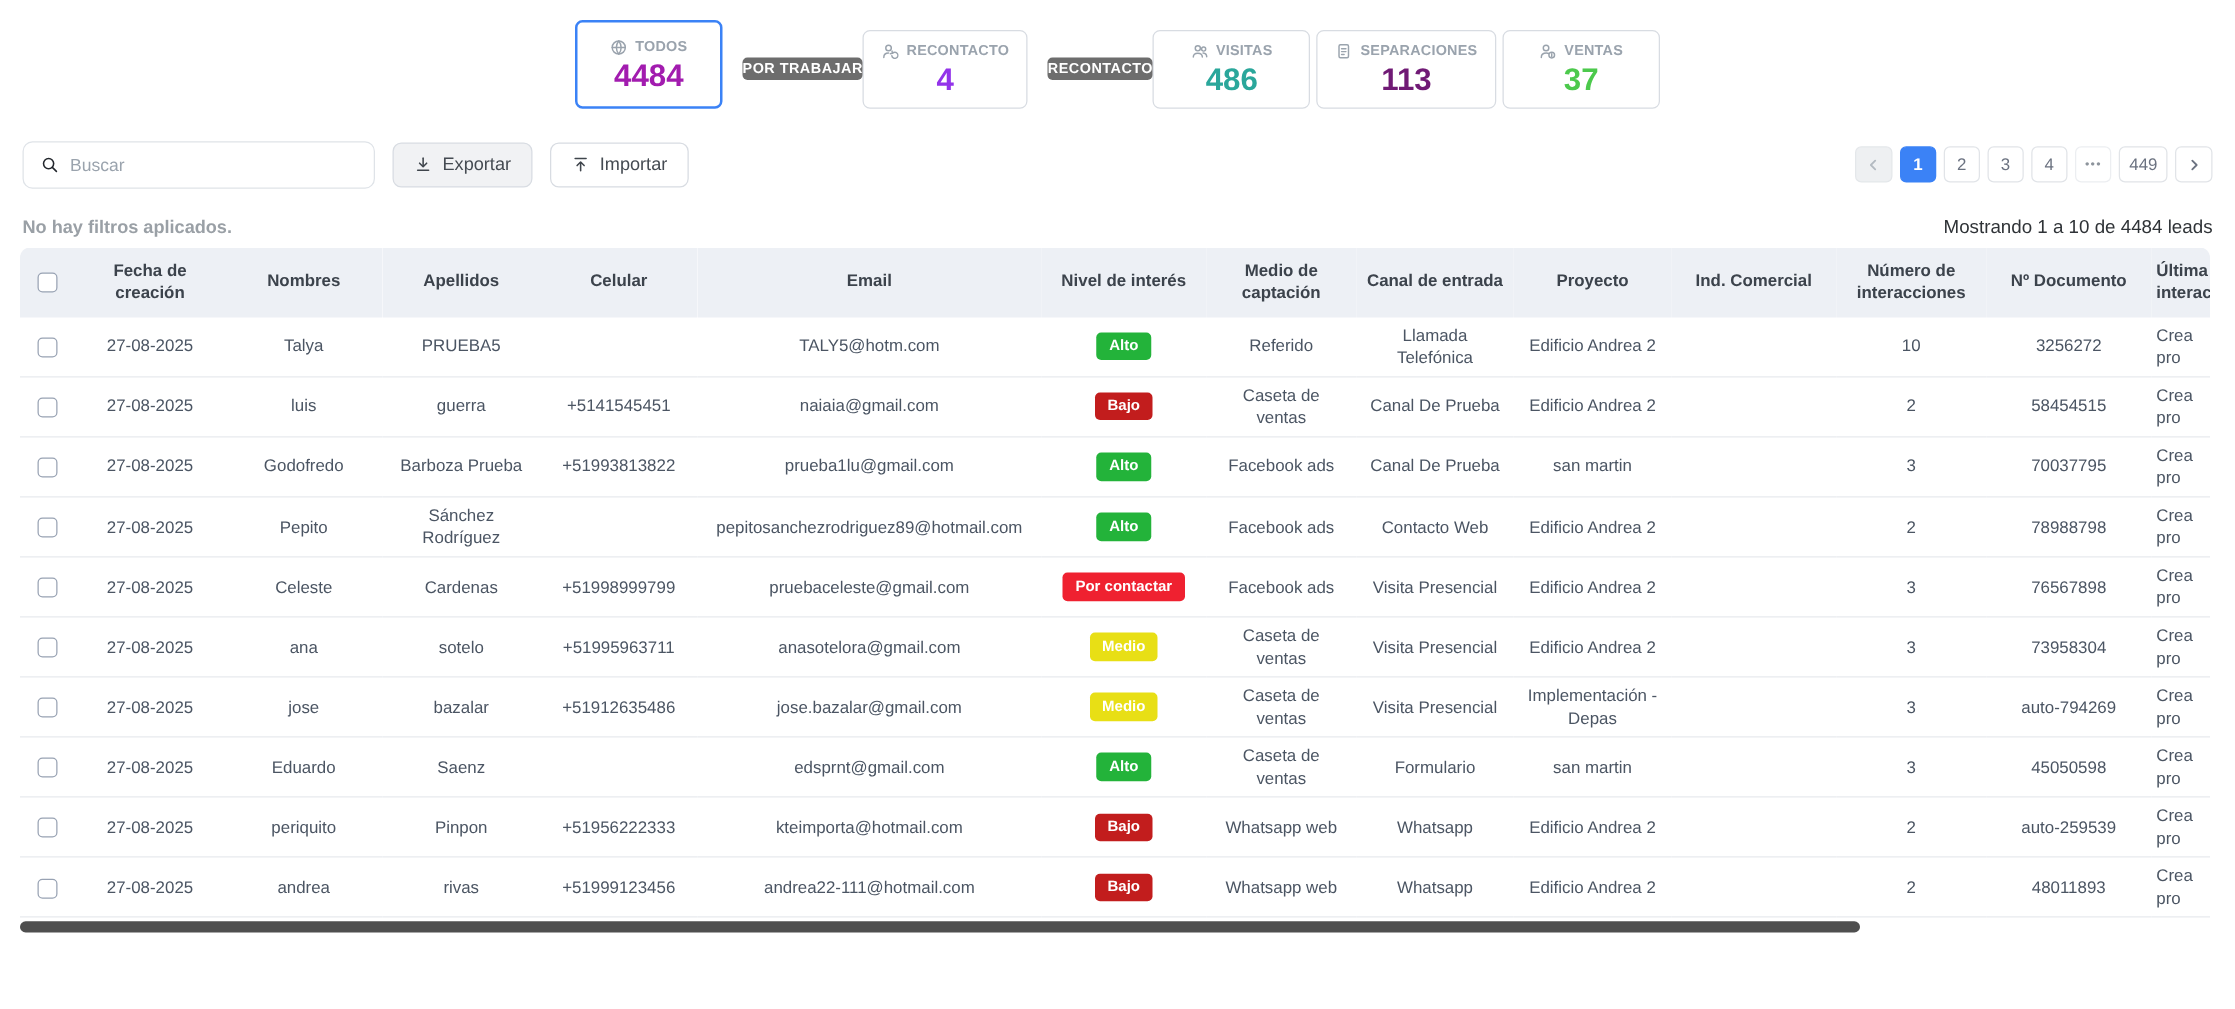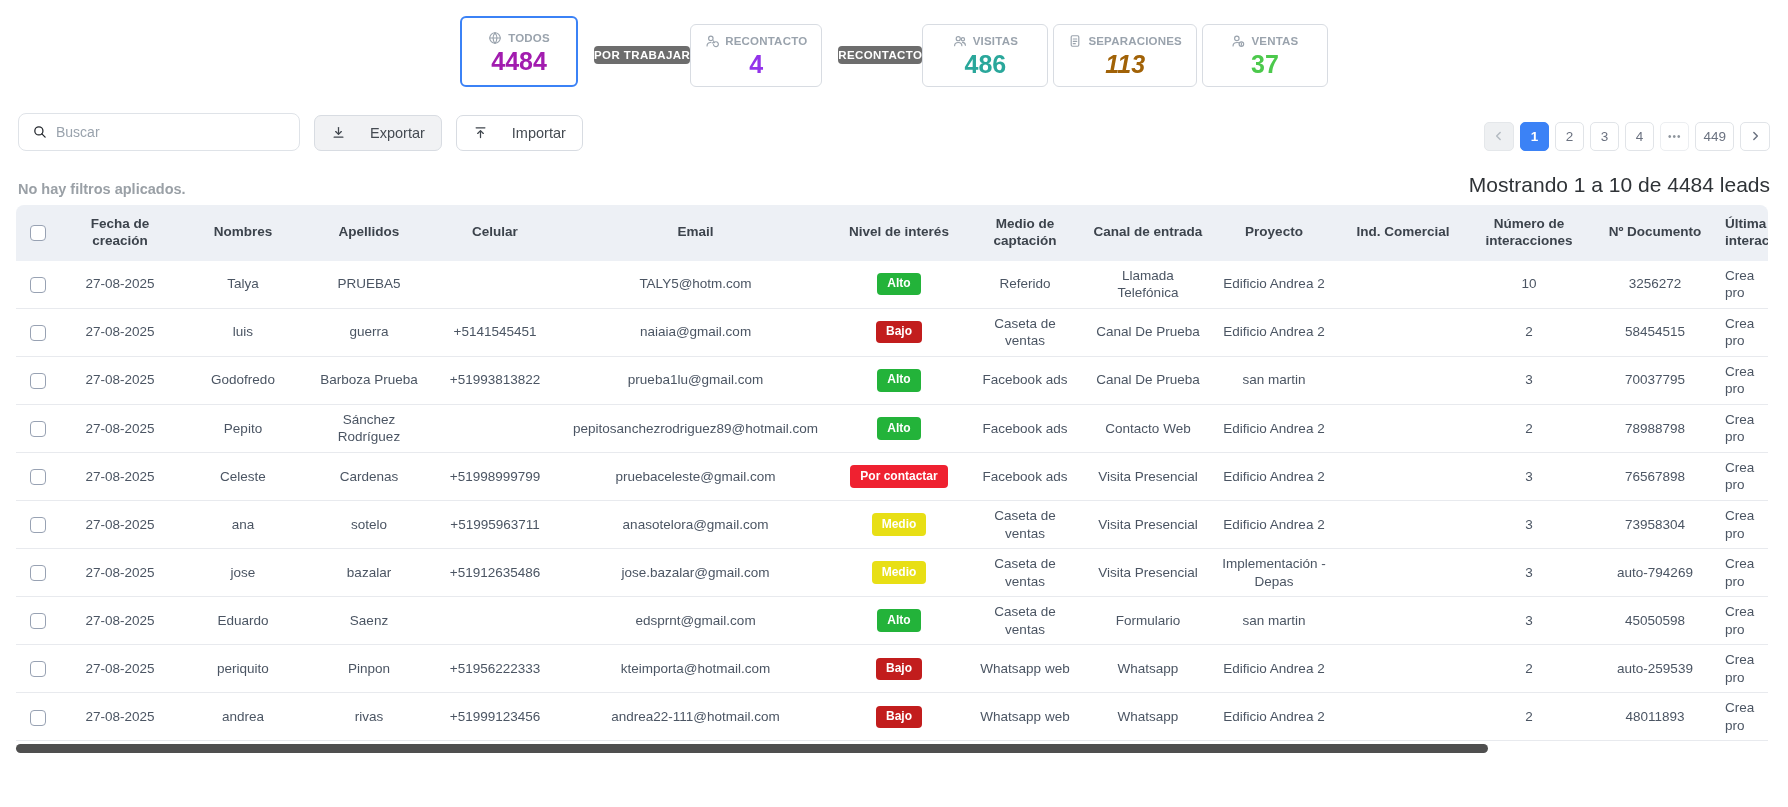--- a/index.html
+++ b/index.html
@@ -15,48 +15,48 @@
     color: #9aa3ad; font-size: 11.5px; font-weight: bold; letter-spacing: .2px; white-space: nowrap; }
   .card-icon { display: inline-flex; color: #9aa3ad; }
   .card-icon svg { width: 14px; height: 14px; }
   .card-value { font-size: 25px; font-weight: bold; margin-top: 3px; line-height: 1.1; }
   .card-group { display: flex; flex-direction: row; align-items: center; }
   .group-pill { background: #6d6d6d; color: #fff; border-radius: 4px; font-size: 11.5px; font-weight: bold;
     letter-spacing: .4px; padding: 3px 0; width: 64%; text-align: center; position: relative; z-index: 2; }
   .group-cards { display: flex; gap: 5px; }
 
   
-  .toolbar { display: flex; align-items: flex-end; gap: 14px; padding: 0 18px; margin-top: 26px; }
+  .toolbar { display: flex; align-items: center; gap: 14px; padding: 0 18px; margin-top: 26px; }
   .search-box { display: flex; align-items: center; gap: 9px; width: 282px; height: 38px;
     border: 1px solid #dfe3e8; border-radius: 8px; padding: 0 13px; background: #fff; }
   .search-box svg { width: 15px; height: 15px; }
   .search-icon { display: inline-flex; color: #23272d; }
   .search-input { border: none; outline: none; flex: 1; font-size: 14px; color: #333; font-family: inherit; background: transparent; }
   .search-input::placeholder { color: #9aa3ad; }
-  .btn { display: inline-flex; align-items: center; gap: 24px; height: 36px; padding: 0 16px;
+  .btn { display: inline-flex; align-items: center; gap: 8px; height: 36px; padding: 0 16px;
     border: 1px solid #d8dce2; border-radius: 7px; font-size: 14.5px; color: #454b52; background: #fff;
     font-family: inherit; cursor: pointer; }
   .btn-export { background: #f1f2f4; }
   .btn .icon { display: inline-flex; color: #3f454c; }
   .btn .icon svg { width: 15px; height: 15px; }
 
   .pagination { margin-left: auto; display: flex; align-items: center; gap: 6px; }
   #page-items { display: flex; gap: 6px; }
   .page-btn { min-width: 29px; height: 29px; padding: 0 7px; border: 1px solid #e1e4e8; background: #fff;
     border-radius: 5px; color: #6b7280; font-size: 13.5px; font-family: inherit; display: inline-flex;
     align-items: center; justify-content: center; cursor: pointer; }
   .page-btn.active { background: #3b82f6; border-color: #3b82f6; color: #fff; font-weight: bold; }
   .page-btn.ellipsis { font-size: 10px; letter-spacing: 1px; border-color: #eceef1; color: #8d949c; }
   .page-btn.chev svg { width: 14px; height: 14px; }
   .page-btn.chev.disabled { background: #eef0f2; color: #b3bac1; border-color: #e4e7ea; }
 
   
   .status-row { display: flex; justify-content: space-between; align-items: flex-end; padding: 0 18px; margin-top: 22px; }
   .filters-note { color: #9aa0a6; font-weight: bold; font-size: 14.5px; }
-  .showing-note { color: #2f3337; font-size: 21px; }
+  .showing-note { color: #2f3337; font-size: 15px; }
 
   
   .table-wrap { margin: 8px 16px 0; width: 1752px; }
   table.leads-table { width: 1752px; table-layout: fixed; border-collapse: collapse; }
   thead th { background: #edf0f5; color: #3c434c; font-size: 13.5px; font-weight: bold;
     padding: 8px 6px; height: 56px; vertical-align: middle; text-align: center; line-height: 1.25; overflow: hidden; }
   thead th:first-child { border-top-left-radius: 8px; }
   thead th:last-child { border-top-right-radius: 8px; }
   tbody tr { cursor: pointer; }
   tbody td { border-bottom: 1px solid #e8eaee; font-size: 13.5px; color: #4b5563; text-align: center;
@@ -130,21 +130,21 @@
             <div class="card">
               <div class="card-label">
                 <span class="card-icon">
                   <svg viewBox="0 0 24 24" fill="none" stroke="currentColor" stroke-width="2" stroke-linecap="round" stroke-linejoin="round">
                     <rect x="5.5" y="3" width="13" height="18" rx="2"></rect>
                     <path d="M9 8.5h6M9 12.5h6M9 16.5h3.5"></path>
                   </svg>
                 </span>
                 <span>SEPARACIONES</span>
               </div>
-              <div class="card-value" style="color: #a16207; font-style: italic;">113</div>
+              <div class="card-value" style="color: #701a75;">113</div>
             </div>
             <div class="card">
               <div class="card-label">
                 <span class="card-icon">
                   <svg viewBox="0 0 24 24" fill="none" stroke="currentColor" stroke-width="2" stroke-linecap="round" stroke-linejoin="round">
                     <circle cx="10" cy="7.5" r="3.8"></circle>
                     <path d="M3.5 20.5c0-3.8 3.2-6 7-6 1.2 0 2.3.2 3.2.6"></path>
                     <circle cx="17.8" cy="17.3" r="3.9"></circle>
                     <path d="M17.8 15.5v3.6"></path>
                   </svg>

